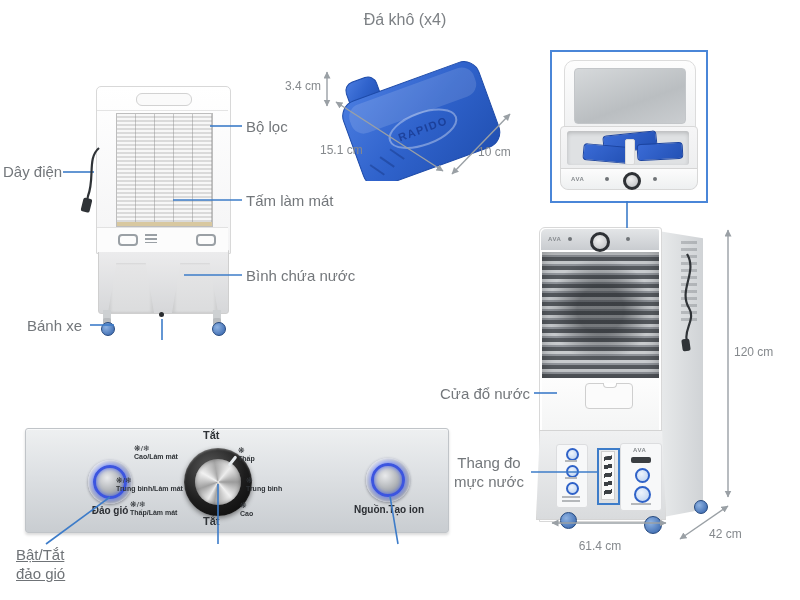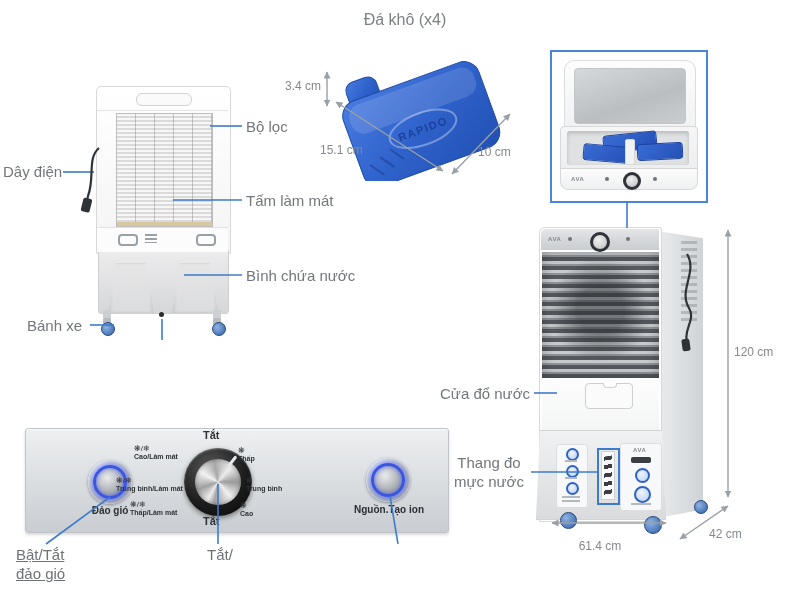--- a/index.html
+++ b/index.html
@@ -311,16 +311,15 @@
   <div class="mark" style="left:240px;top:501px;width:36px;">
     <div class="mk-ico">❋</div>
     <div class="mk-txt">Cao</div>
   </div>
 
   <div class="cap" style="left:16px;top:545px;text-decoration:underline;">
     <div>Bật/Tắt</div>
     <div>đảo gió</div>
   </div>
   <div class="cap" style="left:166px;top:545px;width:108px;text-align:center;">
-    <div>Tắt/</div>
   </div>
 
 </div>
 
 </body></html>

